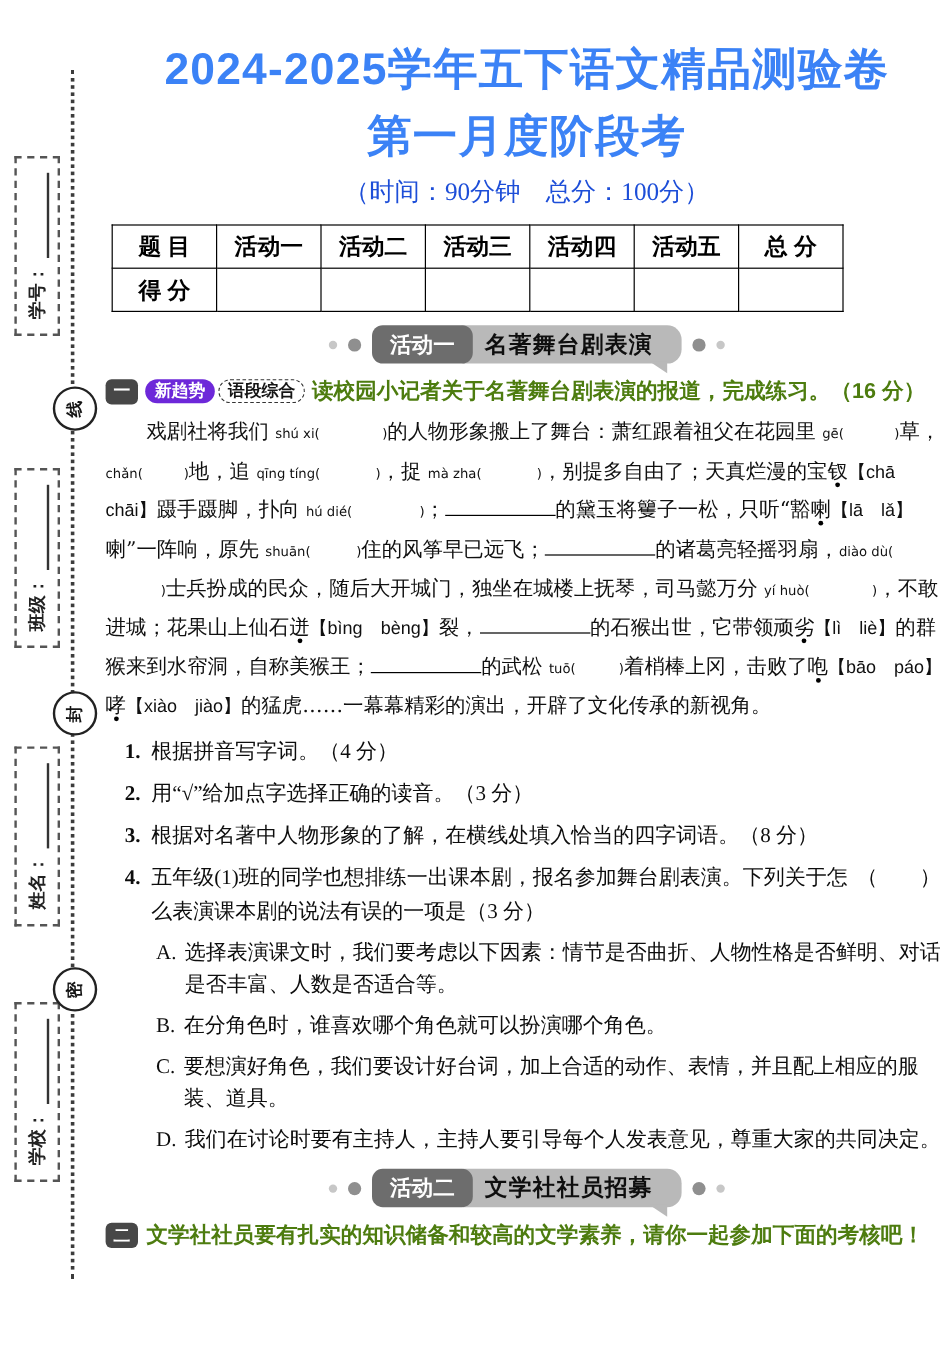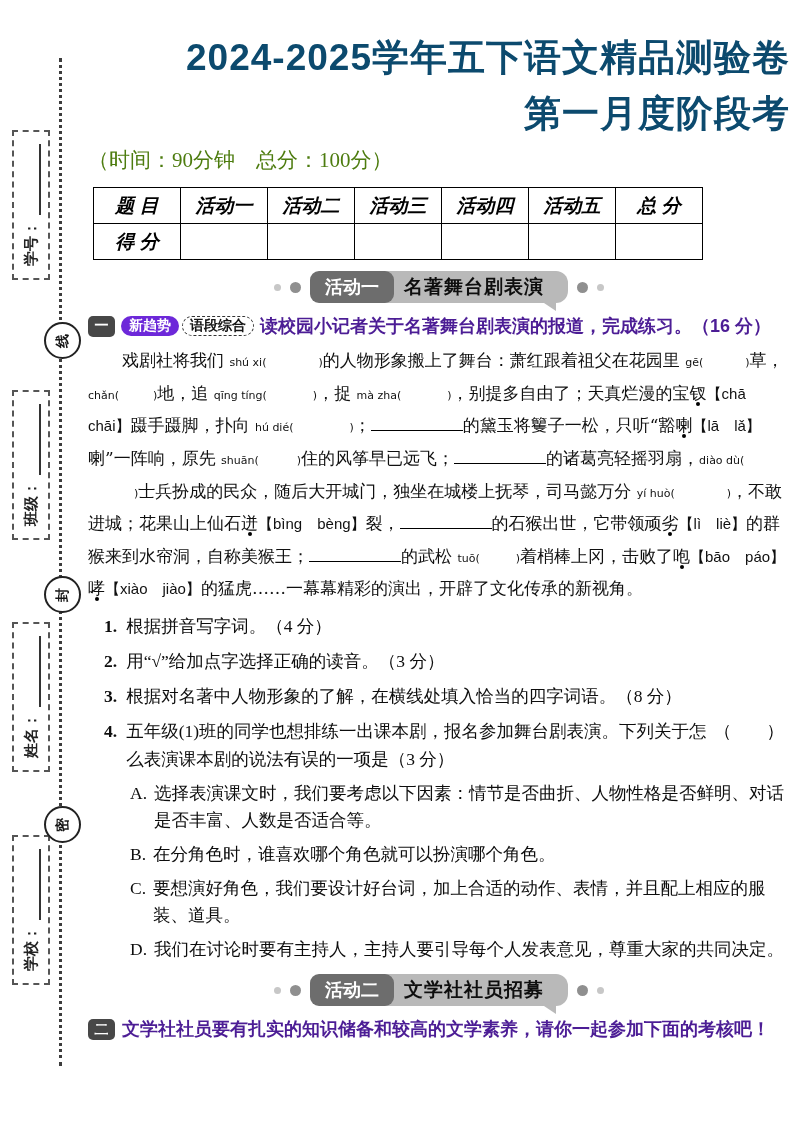--- a/index.html
+++ b/index.html
@@ -17,23 +17,23 @@
   }
   .side-box .wline{flex:1;border-bottom:2px solid #333;height:55%;}
   .seal{
     position:absolute;left:44px;width:33px;height:33px;border:2.5px solid #222;border-radius:50%;
     background:#fff;display:flex;align-items:center;justify-content:center;
     font-size:14px;font-weight:700;z-index:2;
   }
   .seal span{display:block;transform:rotate(-90deg);}
   
   .main{position:absolute;left:88px;top:30px;width:702px;}
-  .title{ text-align:right;font-size:37px;font-weight:900;letter-spacing:1px;line-height:1.5;color:#0c4a6e;}
-  .meta{font-size:21px;font-family:"Liberation Serif",serif;margin-top:5px;color:#4d7c0f;}
-  table.score{border-collapse:collapse;table-layout:fixed;width:610px;margin:13px 0 0 5px;font-style:italic;}
+  .title{ text-align:center;font-size:37px;font-weight:900;letter-spacing:1px;line-height:1.5;color:#3b82f6;}
+  .meta{text-align:center;font-size:21px;font-family:"Liberation Serif",serif;margin-top:5px;color:#1d4ed8;}
+  table.score{border-collapse:collapse;table-layout:fixed;width:610px;margin:13px 0 0 5px;}
   table.score td{border:1.8px solid #000;height:33px;text-align:center;font-size:19px;font-weight:700;color:#000;}
   .intro{margin-top:15px;font-size:17.5px;line-height:1.6;text-indent:2em;font-weight:600;color:#111;}
   
   .banner-row{display:flex;align-items:center;justify-content:center;gap:9px;margin-top:11px;}
   .dot-sm{width:7px;height:7px;border-radius:50%;background:#c7c7c7;}
   .dot-lg{width:11px;height:11px;border-radius:50%;background:#8f8f8f;}
   .banner{display:flex;align-items:stretch;}
   .banner-tab{
     background:#6d6d6d;color:#fff;font-weight:800;font-size:18px;padding:3px 15px;
     border-radius:9px;position:relative;z-index:2;display:flex;align-items:center;
@@ -47,21 +47,21 @@
     border-left:15px solid transparent;border-top:10px solid #b9b9b9;
   }
   
   .q-head{display:flex;align-items:center;gap:6px;margin-top:10px;}
   .q-num{
     background:#474747;color:#fff;border-radius:5px;min-width:27px;height:21px;
     display:flex;align-items:center;justify-content:center;font-size:14px;font-weight:700;flex:0 0 auto;
   }
   .tag-solid{background:#6d28d9;color:#fff;border-radius:10px;padding:1px 8px;font-size:14px;font-weight:700;}
   .tag-outline{border:1.6px dashed #333;border-radius:10px;padding:0 7px;font-size:14px;font-weight:600;margin-left:-3px;background:#fff;}
-  .q-stem{font-size:18px;font-weight:800;color:#4c1d95;line-height:1.45;}
+  .q-stem{font-size:18px;font-weight:800;color:#4d7c0f;line-height:1.45;}
   .q-head2{display:flex;align-items:flex-start;gap:7px;margin-top:10px;}
   
   .passage{
     font-family:"DejaVu Serif","Liberation Serif",serif;font-size:17px;line-height:1.92;
     text-indent:2em;margin-top:5px;color:#101010;
   }
   .py{font-family:"DejaVu Sans","Liberation Sans",sans-serif;font-size:11px;}
   .pgroup .gap{display:inline-block;}
   .blank{display:inline-block;width:92px;height:15px;border-bottom:1.6px solid #000;}
   .dotted{position:relative;}

